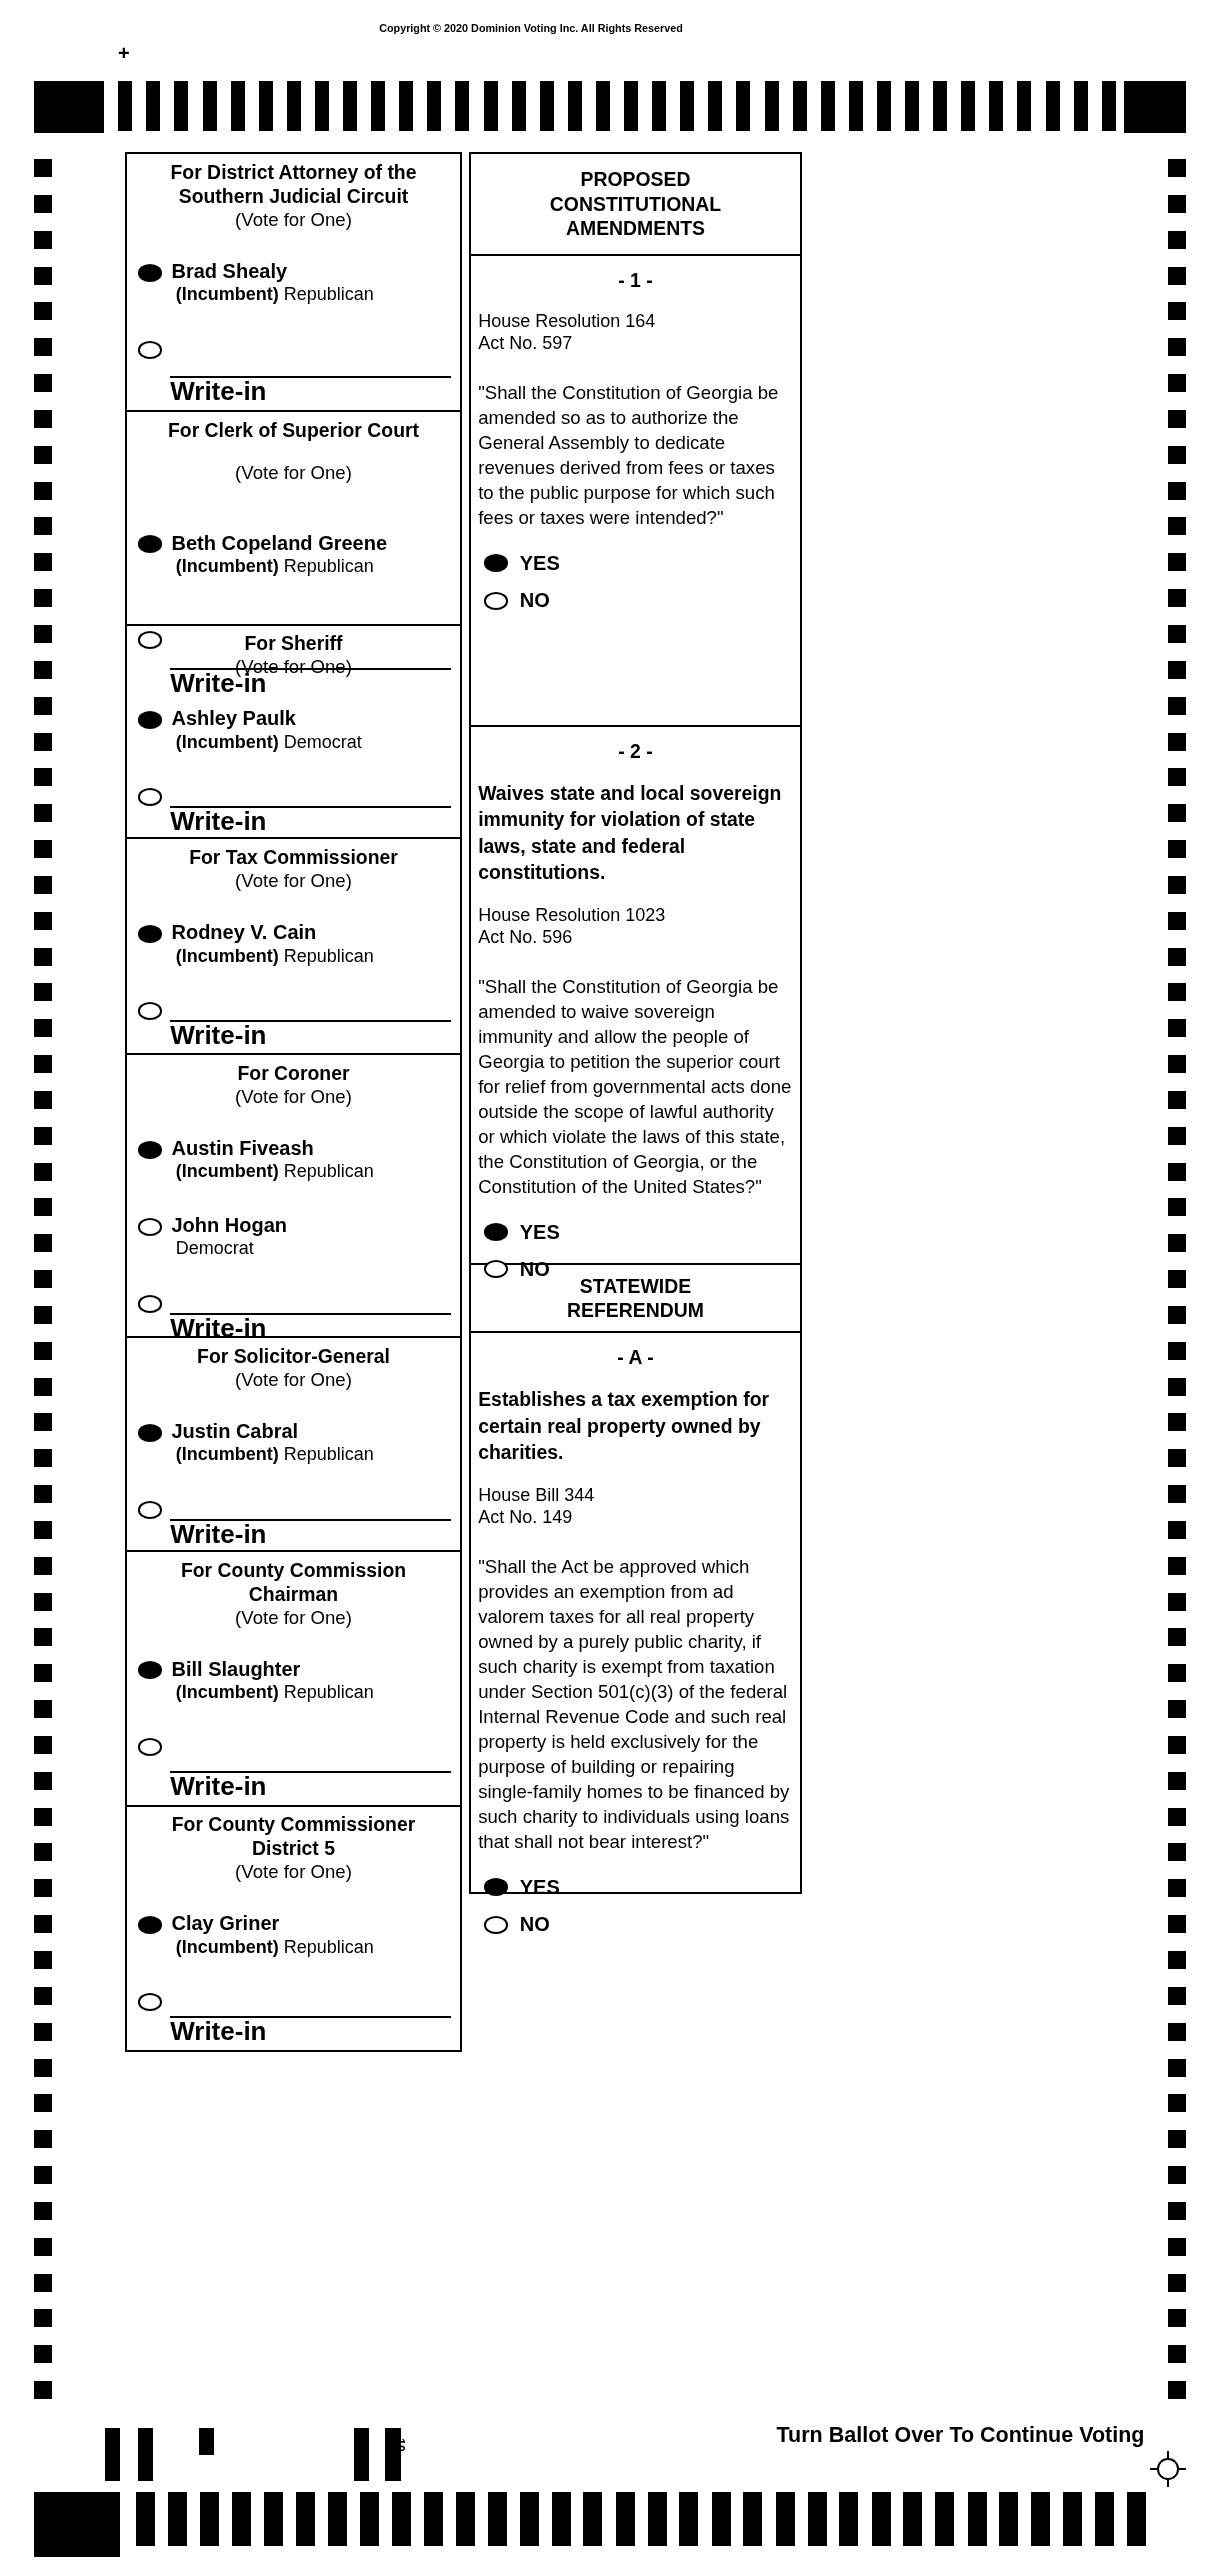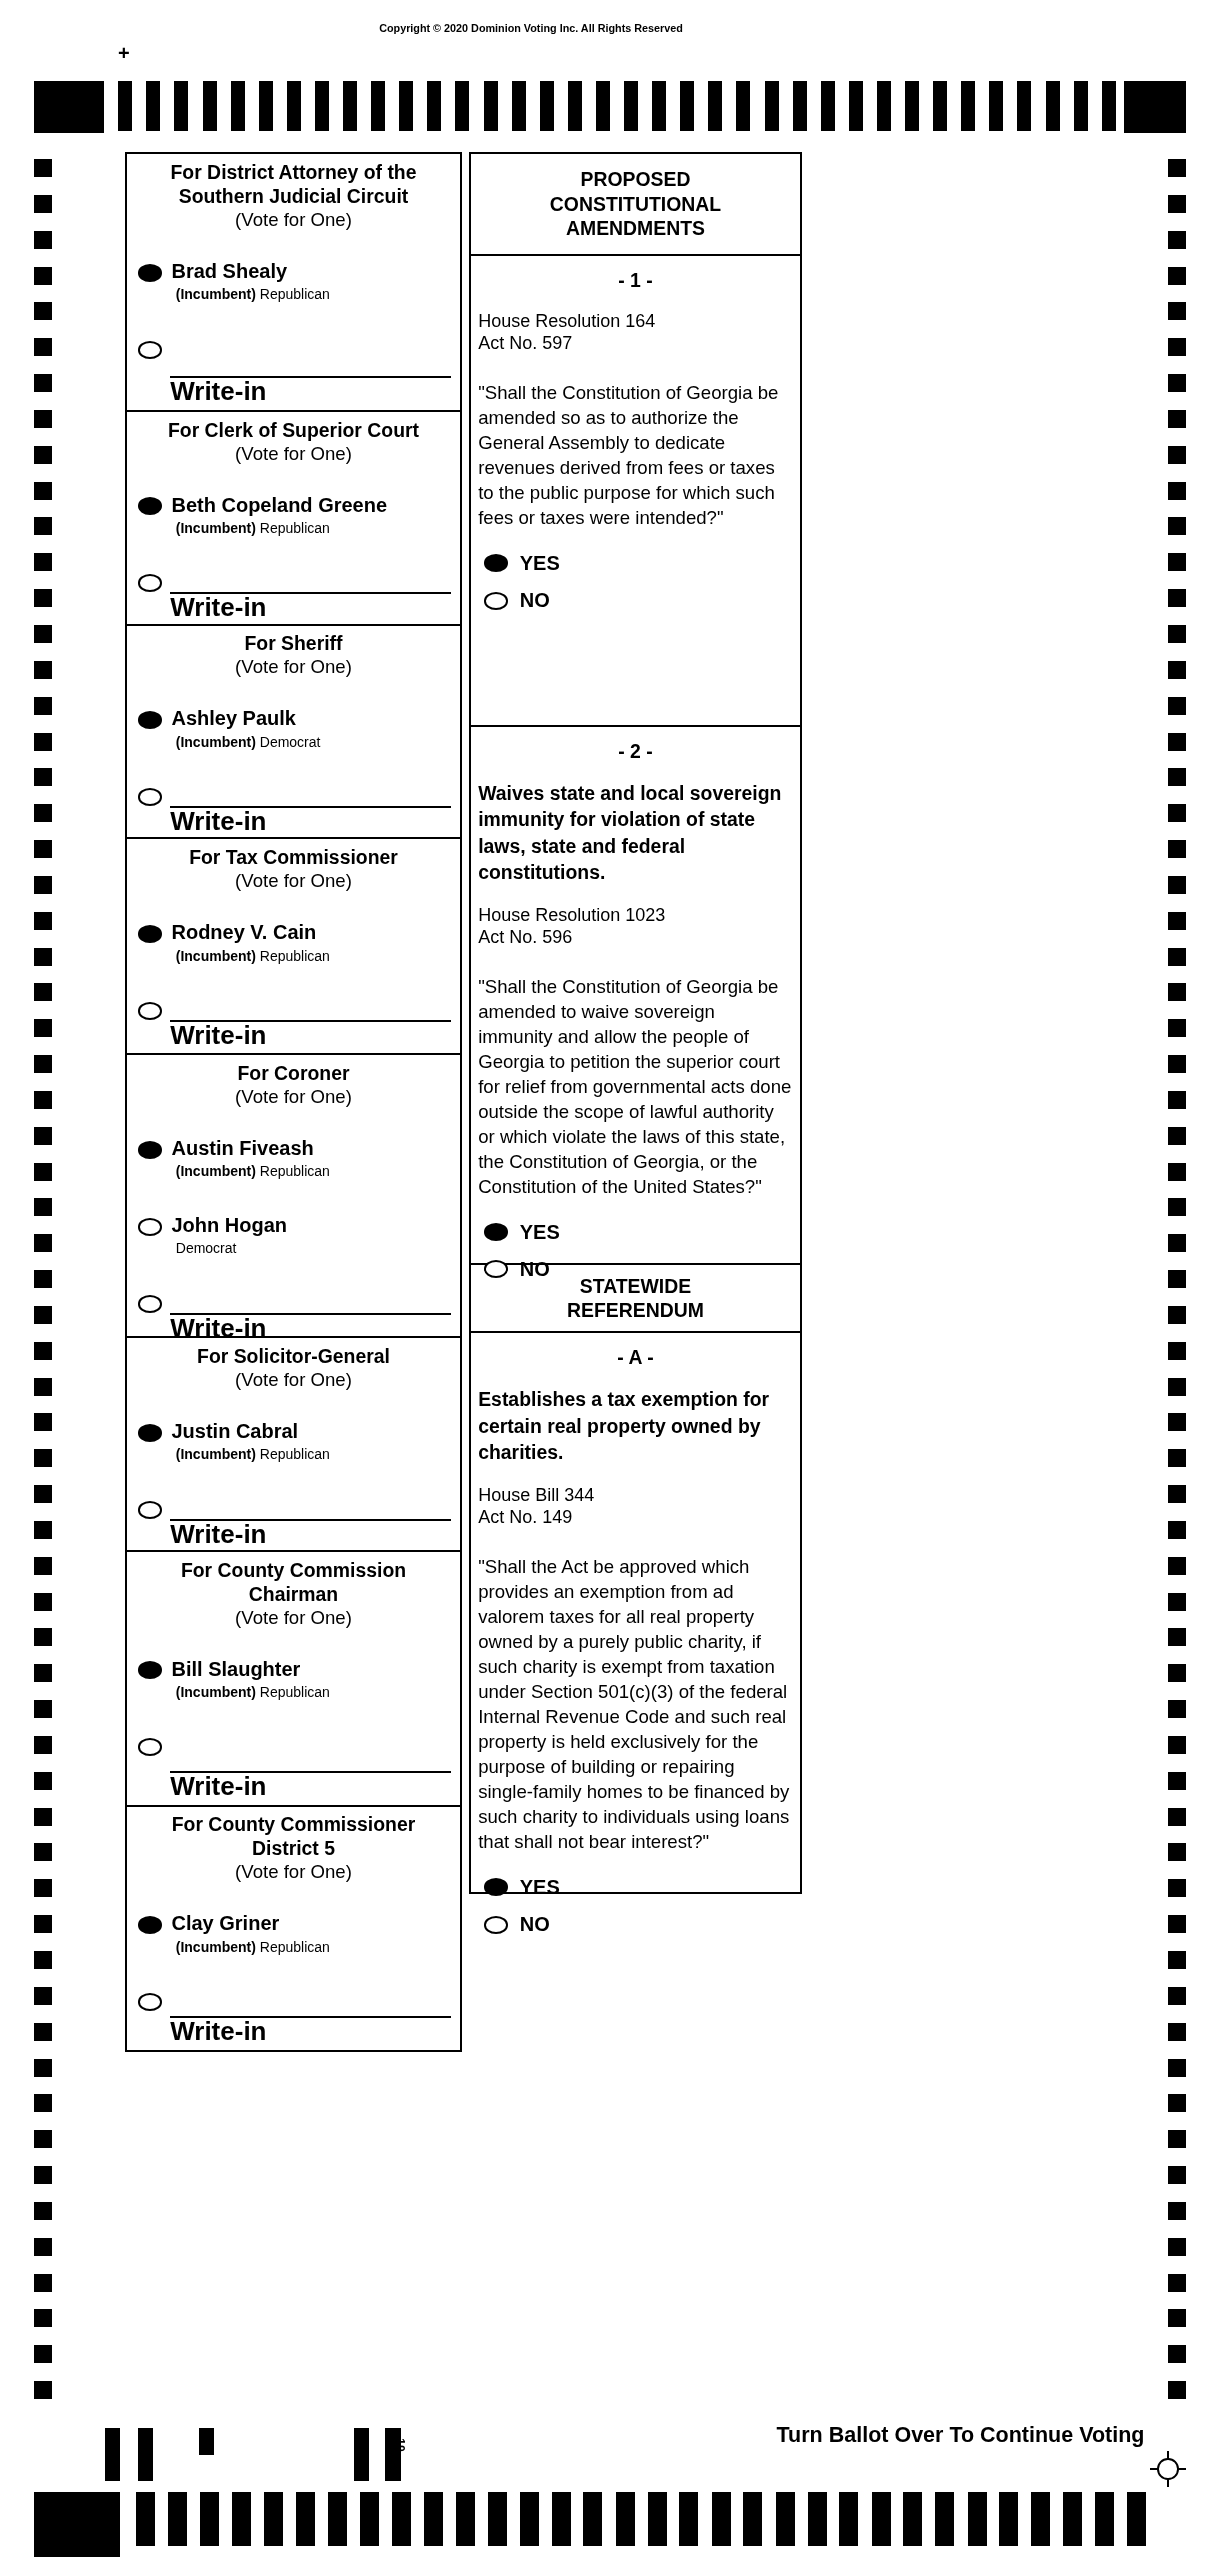--- a/index.html
+++ b/index.html
@@ -17,21 +17,21 @@
   section + section{margin-top:-2.2px;}
   .c-title{font-weight:bold;font-size:19.4px;line-height:24px;text-align:center;margin-top:1.4px;}
   .c-vf{font-size:18.6px;line-height:24px;text-align:center;}
   .opt{display:flex;align-items:flex-start;margin-top:29px;margin-left:3.6px;}
   .opt + .opt{margin-top:34px;}
   .oval{flex:0 0 auto;width:24.4px;height:18px;border:2.2px solid #000;border-radius:50%;
         background:#fff;box-sizing:border-box;display:inline-block;}
   .oval.filled{background:#000;}
   .opt .oval{margin-top:2.9px;margin-right:9.3px;}
   .opt-name{font-size:20px;font-weight:bold;line-height:21.5px;}
-  .opt-detail{font-size:14px;line-height:18.6px;margin-top:2.9px;margin-left:4.3px;}
+  .opt-detail{font-size:18px;line-height:18.6px;margin-top:2.9px;margin-left:4.3px;}
   .empty-opt{margin-top:36px;}
   .writein{margin-top:auto;padding-bottom:1.4px;}
   .wline{border-top:2.2px solid #000;margin-left:36px;margin-right:1.4px;}
   .wlabel{margin-left:36px;font-weight:bold;font-size:26px;line-height:26px;}
   .m-headsec{justify-content:center;}
   .m-head{font-weight:bold;font-size:19.4px;line-height:24.4px;text-align:center;}
   .m-num{font-weight:bold;font-size:19.4px;text-align:center;margin-top:8.6px;}
   .m-summary{font-weight:bold;font-size:19.4px;line-height:26.5px;margin-top:17px;}
   .m-auth{font-size:18px;line-height:22px;margin-top:18.6px;}
   .m-q{font-size:18.6px;line-height:25px;margin-top:26px;}
@@ -74,21 +74,21 @@
           </div>
         </div>
         <div class="opt empty-opt">
           <span class="oval"></span>
         </div>
         <div class="writein">
           <div class="wline"></div>
           <div class="wlabel">Write-in</div>
         </div>
       </section>
-      <section class="contest" style="height: 216px;">
+      <section class="contest" style="height: 216px; gap: 19px;">
         <div class="c-title">
           <div>For Clerk of Superior Court</div>
         </div>
         <div class="c-vf">(Vote for One)</div>
         <div class="opt">
           <span class="oval filled"></span>
           <div class="opt-text">
             <div class="opt-name">Beth Copeland Greene</div>
             <div class="opt-detail"><b>(Incumbent)</b> <span>Republican</span></div>
           </div>

